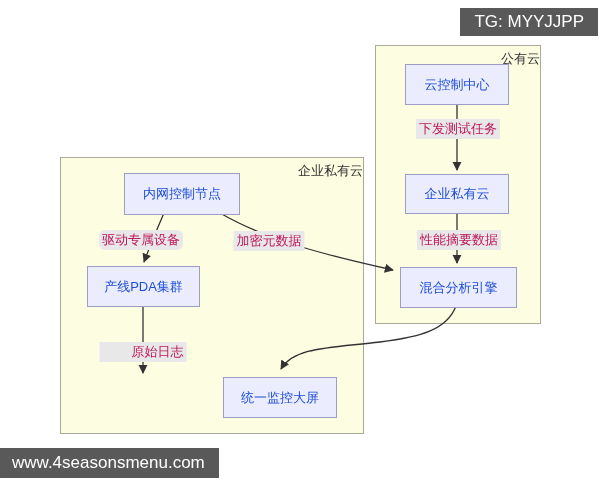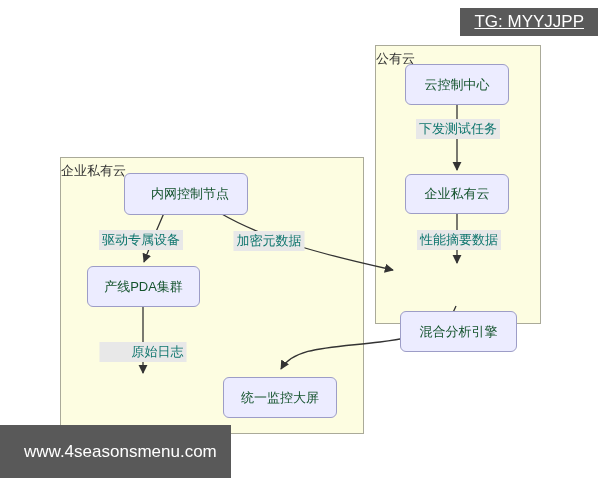--- a/index.html
+++ b/index.html
@@ -1,30 +1,30 @@
 <!DOCTYPE html>
 <html style="--node_fill: #ececff; --node_border: #9d9dc7; --container_fill: #fdfde1; --container_border: #aaaa99; --label_bg: #e8e8e8; --edge: #333333; --badge_bg: #595959; --badge_text: #ffffff;"><head>
 <meta charset="utf-8">
 <style>
   html,body{margin:0;padding:0;background:#fff;}
   .stage{position:relative;width:600px;height:480px;background:#fff;overflow:hidden;
          font-family:"Liberation Sans","DejaVu Sans",sans-serif;color:#333;}
   .container{position:absolute;background:var(--container_fill);border:1px solid var(--container_border);z-index:1;}
-  .container-title{position:absolute;top:4px;left:0;right:0;text-align:left;font-size:13px;color:#333;z-index:2;}
+  .container-title{position:absolute;top:4px;left:0;right:0;text-align:right;font-size:13px;color:#333;z-index:2;}
   .edges{position:absolute;left:0;top:0;z-index:3;pointer-events:none;}
   .edges path.edge{fill:none;stroke:var(--edge);stroke-width:1.3px;}
   .edges .arrowhead{fill:var(--edge);stroke:none;}
-  .node{position:absolute;background:var(--node_fill);border:1px solid var(--node_border);border-radius:6px;
-        display:flex;align-items:center;justify-content:center;font-size:13px;color:#14532d;z-index:4;}
+  .node{position:absolute;background:var(--node_fill);border:1px solid var(--node_border);border-radius:0;
+        display:flex;align-items:center;justify-content:center;font-size:13px;color:#1d4ed8;z-index:4;}
   .edge-label{position:absolute;transform:translate(-50%,-50%);background:var(--label_bg);
-        padding:1px 3px;font-size:13px;color:#0f766e;white-space:nowrap;z-index:5;}
+        padding:1px 3px;font-size:13px;color:#be185d;white-space:nowrap;z-index:5;}
   .badge{position:absolute;background:var(--badge_bg);color:var(--badge_text);font-size:17px;
         display:flex;align-items:center;z-index:6;}
-  .badge.tg{top:8px;right:2px;height:28px;padding:0 14px;text-decoration:underline;}
-  .badge.site{left:0;bottom:2px;height:53px;padding:0 14px 0 24px;}
+  .badge.tg{top:8px;right:2px;height:28px;padding:0 14px;}
+  .badge.site{left:0;bottom:2px;height:30px;padding:0 14px 0 12px;}
 </style>
 </head>
 <body>
 
 <div class="stage">
 
   <div class="container" style="left:375px;top:45px;width:164px;height:277px;">
     <div class="container-title">公有云</div>
   </div>
   <div class="container" style="left:60px;top:157px;width:302px;height:275px;">
@@ -40,27 +40,27 @@
     <path class="edge" marker-end="url(#arrow)" d="M457,103 L457,170"></path>
     <path class="edge" marker-end="url(#arrow)" d="M457,212 L457,263"></path>
     <path class="edge" marker-end="url(#arrow)" d="M164,213 C156,231 150,246 144,262"></path>
     <path class="edge" marker-end="url(#arrow)" d="M220,213 C268,241 330,256 393,270"></path>
     <path class="edge" marker-end="url(#arrow)" d="M143,305 L143,373"></path>
     <path class="edge" marker-end="url(#arrow)" d="M456,306 C447,330 420,337 380,342 C330,348 294,347 281,369"></path>
   </svg>
 
   <div class="node" style="left:405px;top:64px;width:102px;height:39px;">云控制中心</div>
   <div class="node" style="left:405px;top:174px;width:102px;height:38px;">企业私有云</div>
-  <div class="node" style="left:400px;top:267px;width:115px;height:39px;margin-top:44px;">混合分析引擎</div>
-  <div class="node" style="left:124px;top:173px;width:114px;height:40px;padding-left:8px;">内网控制节点</div>
+  <div class="node" style="left:400px;top:267px;width:115px;height:39px;">混合分析引擎</div>
+  <div class="node" style="left:124px;top:173px;width:114px;height:40px;">内网控制节点</div>
   <div class="node" style="left:87px;top:266px;width:111px;height:39px;">产线PDA集群</div>
   <div class="node" style="left:223px;top:377px;width:112px;height:39px;">统一监控大屏</div>
 
   <span class="edge-label" style="left:458px;top:129px;">下发测试任务</span>
   <span class="edge-label" style="left:459px;top:240px;">性能摘要数据</span>
-  <span class="edge-label" style="left:141px;top:240px;">驱动专属设备</span>
+  <span class="edge-label" style="left:141px;top:240px;border-radius:6px;">驱动专属设备</span>
   <span class="edge-label" style="left:269px;top:241px;">加密元数据</span>
   <span class="edge-label" style="left:143px;top:352px;padding-left:32px;">原始日志</span>
 
   <div class="badge tg">TG: MYYJJPP</div>
   <div class="badge site">www.4seasonsmenu.com</div>
 
 </div>
 
 </body></html>

